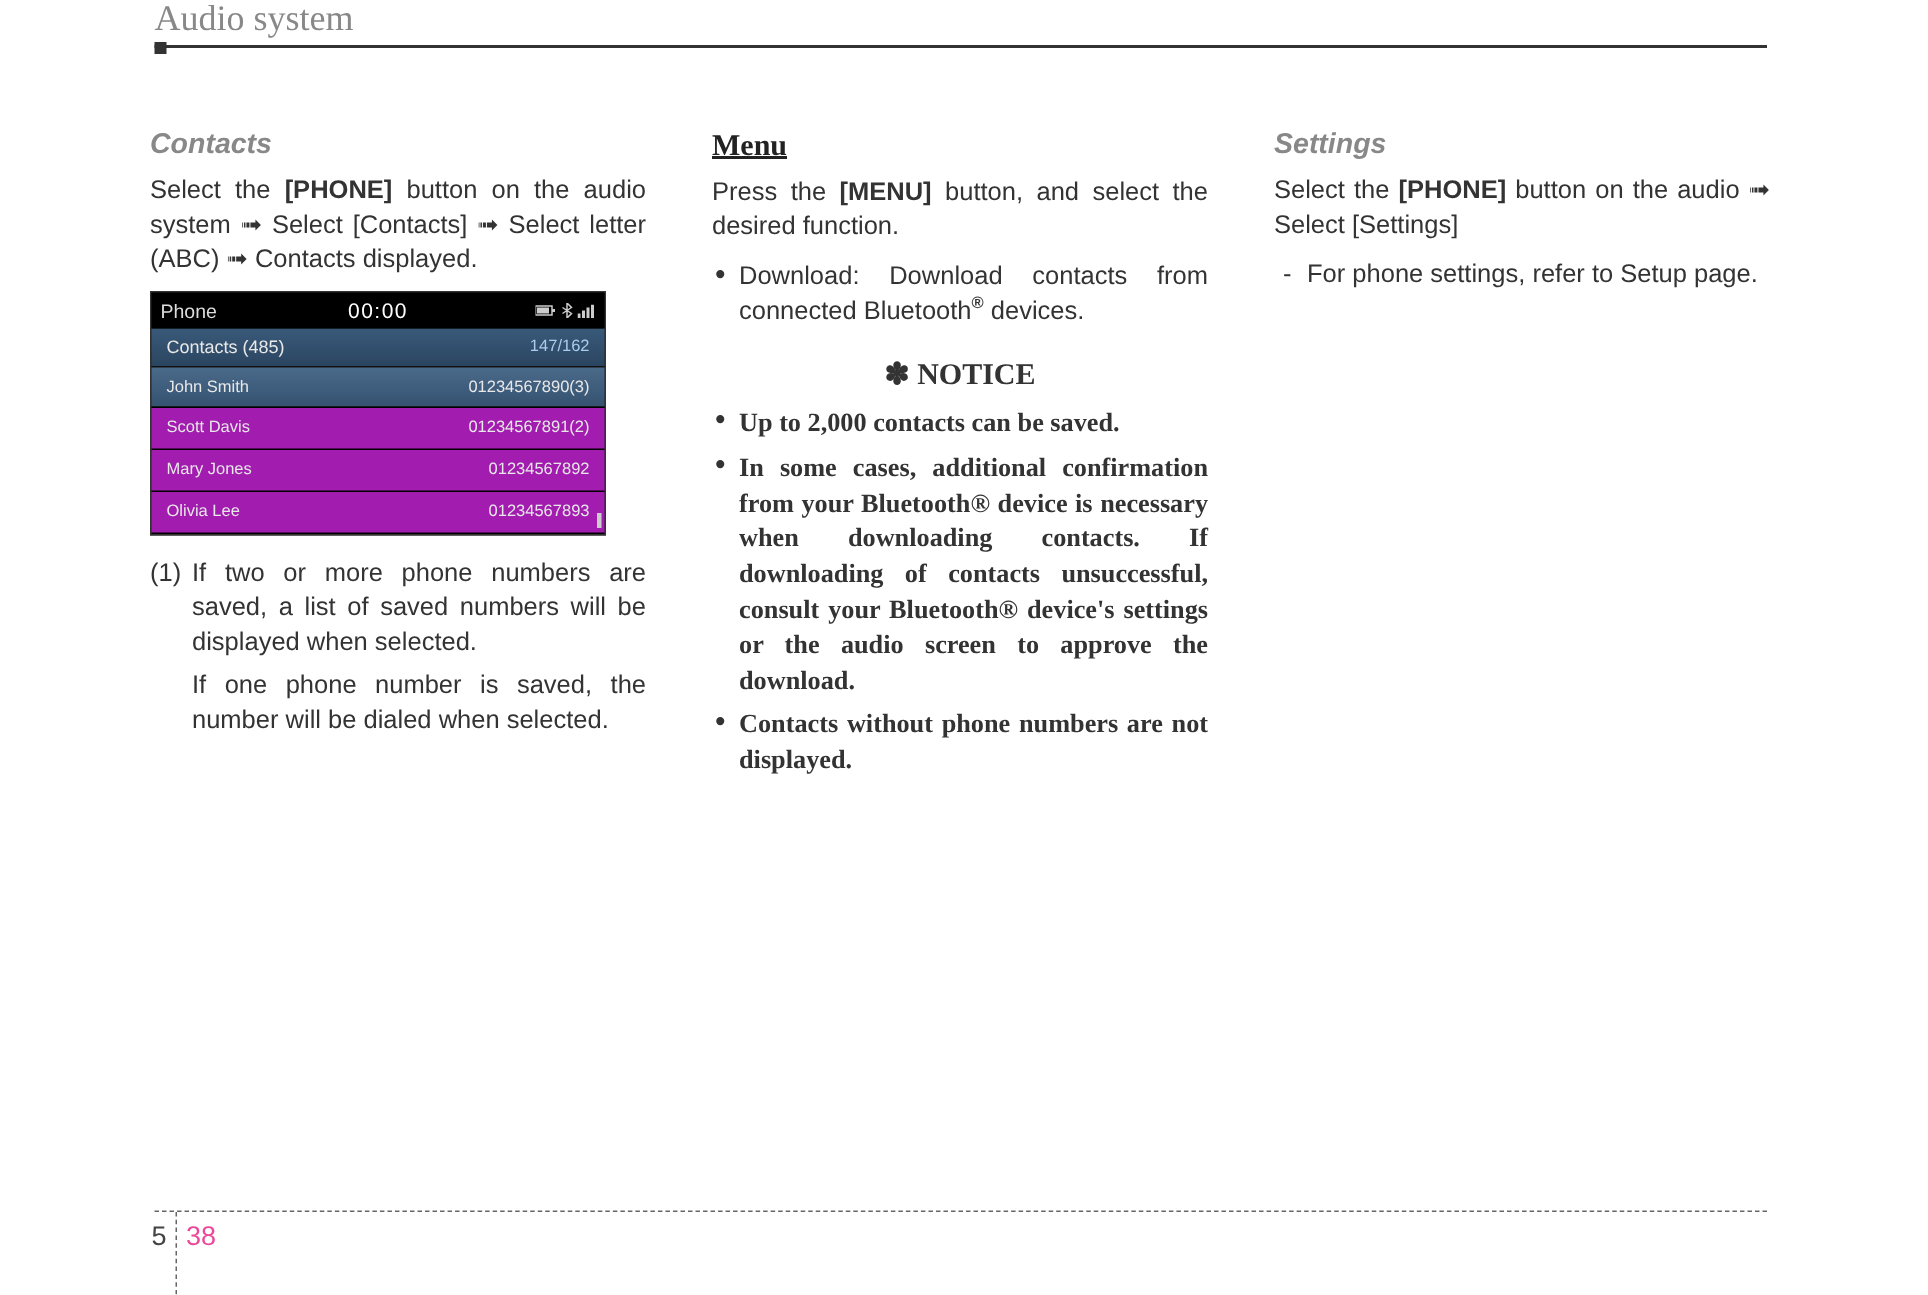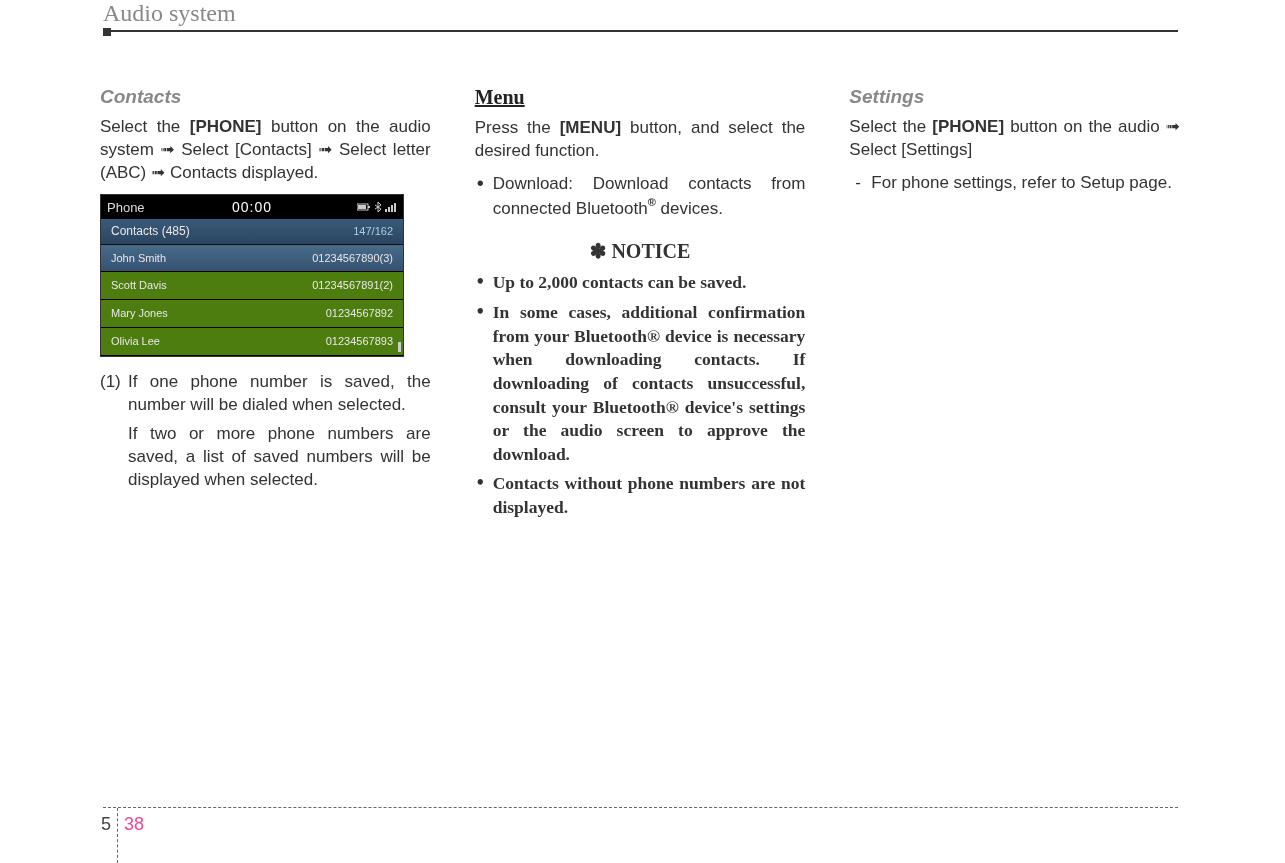--- a/index.html
+++ b/index.html
@@ -171,21 +171,21 @@
       font-size: 12px;
     }
     .contacts-header .count { color: #aaccee; font-size: 11px; }
     .contact-row {
       display: flex;
       justify-content: space-between;
       align-items: center;
       border-bottom: 1px solid #000;
       padding: 6px 10px;
       font-size: 11px;
-      background: #4d7c0f;
+      background: #a21caf;
     }
     .contact-row.selected {
       background: linear-gradient(#4a6a8a, #355270);
     }
     .contact-row:last-child { border-bottom: none; }
     .scroll-marker {
       position: absolute;
       right: 2px;
       width: 3px;
       height: 10px;
@@ -286,22 +286,22 @@
           <span>Olivia Lee</span>
           <span>01234567893</span>
         </div>
         <div class="scroll-marker" style="bottom:4px;"></div>
       </div>
     </div>
 
     <div class="numbered">
       <span class="num-label">(1)</span>
     </div>
+    <div class="indent-sub">If two or more phone numbers are saved, a list of saved numbers will be displayed when selected.</div>
     <div class="indent-sub">If one phone number is saved, the number will be dialed when selected.</div>
-    <div class="indent-sub">If two or more phone numbers are saved, a list of saved numbers will be displayed when selected.</div>
   </div>
 
   <div class="col">
     <h3 class="serif-underline">Menu</h3>
     <p class="para justify">
       <span>Press the </span><span class="bold">[MENU]</span><span> button, and select the desired function.</span>
     </p>
     <div class="bullet">
       <span>Download: Download contacts from connected Bluetooth</span><span class="bold"><sup>®</sup></span><span> devices.</span>
     </div>

